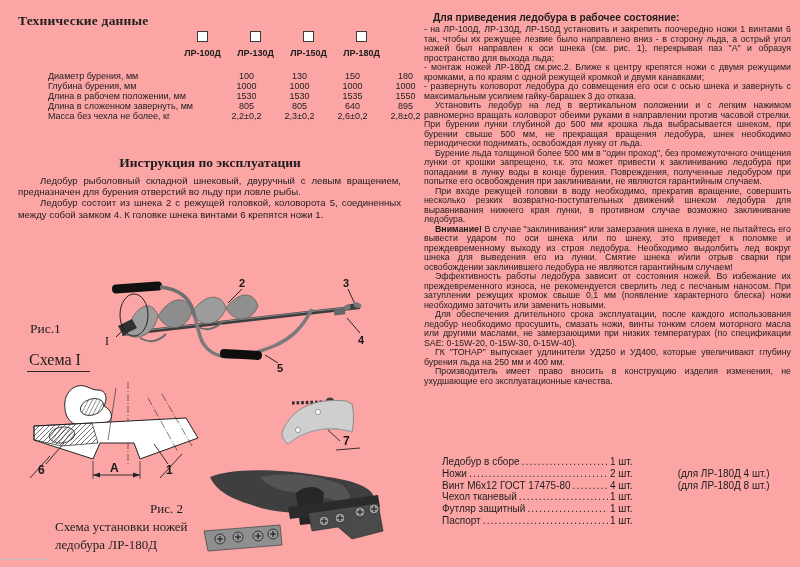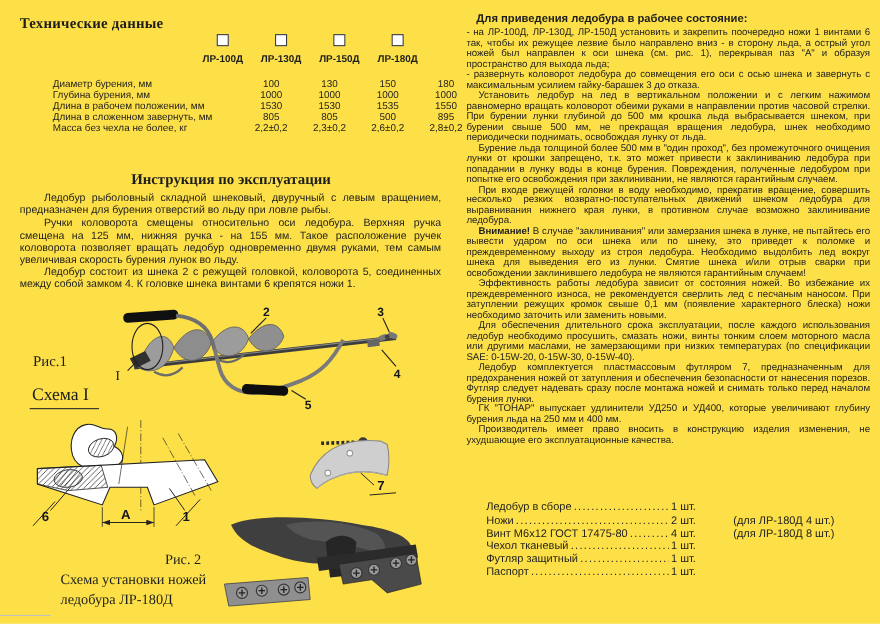--- a/index.html
+++ b/index.html
@@ -1,18 +1,18 @@
 <!DOCTYPE html>
 <html><head>
 <meta charset="utf-8">
 <style>
   html,body{margin:0;padding:0;}
   body{width:800px;height:567px;position:relative;overflow:hidden;background:#ffffff;
        font-family:"Liberation Sans",sans-serif;color:#1d1d1d;}
-  #page{position:absolute;inset:0;background:#fde047;}
+  #page{position:absolute;inset:0;background:#fca5a5;}
   .abs{position:absolute;}
   .serif{font-family:"Liberation Serif",serif;}
 
   
   #tech-title{left:18px;top:13px;font:bold 13.5px "Liberation Serif",serif;letter-spacing:.2px;}
   #tech-table{left:4px;top:29px;width:390px;}
   .t-row{display:grid;grid-template-columns:172px 53px 53px 53px 53px;align-items:center;}
   .t-row.cbrow{height:16px;}
   .t-row.hdrow{height:15px;}
   .t-val{text-align:center;font-size:9px;}
@@ -40,21 +40,21 @@
   #right-title{font-weight:bold;font-size:10.2px;text-indent:9px;margin:0 0 2px 0;}
   .rp{margin:0;font-size:8.8px;line-height:9.5px;text-align:justify;text-indent:11px;}
   .rp.nb{text-indent:0;}
   #kit{left:442px;top:456px;width:352px;}
   #kit-title{font-weight:bold;font-size:11.5px;margin:0 0 7px 0;}
   .kit-row{display:flex;align-items:baseline;font-size:10px;line-height:11.8px;}
   .kleft{width:168px;display:flex;align-items:flex-end;}
   .kname{white-space:nowrap;}
   .kdots{flex:1;overflow:hidden;white-space:nowrap;letter-spacing:1.2px;margin:0 2px;}
   .kqty{white-space:nowrap;}
-  .knote{margin-left:2px;white-space:nowrap;padding-left:32px;}
+  .knote{margin-left:13px;white-space:nowrap;padding-left:32px;}
 
   
   .co{font:bold 11px "Liberation Sans",sans-serif;fill:#161616;}
   .co2{font:bold 12px "Liberation Sans",sans-serif;fill:#161616;}
   .coI{font:12px "Liberation Serif",serif;fill:#161616;}
 
   .edge-artifact{background:#c2c2c2;}
 </style>
 </head>
 <body>
@@ -97,38 +97,37 @@
           <div class="t-lbl">Длина в рабочем положении, мм</div>
           <div class="t-val">1530</div>
           <div class="t-val">1530</div>
           <div class="t-val">1535</div>
           <div class="t-val">1550</div>
         </div>
         <div class="t-row">
           <div class="t-lbl">Длина в сложенном завернуть, мм</div>
           <div class="t-val">805</div>
           <div class="t-val">805</div>
-          <div class="t-val">500</div>
+          <div class="t-val">640</div>
           <div class="t-val">895</div>
         </div>
         <div class="t-row">
           <div class="t-lbl">Масса без чехла не более, кг</div>
           <div class="t-val">2,2±0,2</div>
           <div class="t-val">2,3±0,2</div>
           <div class="t-val">2,6±0,2</div>
           <div class="t-val">2,8±0,2</div>
         </div>
       </div>
     </div>
 
   <div class="abs" id="instr-title">Инструкция по эксплуатации</div>
 
   <div class="abs" id="left-paras">
       <p class="lp">Ледобур рыболовный складной шнековый, двуручный с левым вращением, предназначен для бурения отверстий во льду при ловле рыбы.</p>
-      <p class="lp">Ручки коловорота смещены относительно оси ледобура. Верхняя ручка смещена на 125 мм, нижняя ручка - на 155 мм. Такое расположение ручек коловорота позволяет вращать ледобур одновременно двумя руками, тем самым увеличивая скорость бурения лунок во льду.</p>
       <p class="lp">Ледобур состоит из шнека 2 с режущей головкой, коловорота 5, соединенных между собой замком 4. К головке шнека винтами 6 крепятся ножи 1.</p>
     </div>
 
   <svg class="abs" style="left:96px;top:276px;" width="314" height="124" viewBox="0 0 314 124">
 
     <line x1="26" y1="58" x2="264" y2="31" stroke="#3d3d3d" stroke-width="4"></line>
     <line x1="26" y1="57" x2="264" y2="30" stroke="#8a8a8a" stroke-width="1"></line>
 
     <g>
       <path d="M30,58 C38,28 56,22 62,40 C58,58 42,66 30,58 Z" fill="#9c9c9c" stroke="#5e5e5e" stroke-width="0.8"></path>
@@ -248,28 +247,28 @@
   </svg>
 
   <div class="abs fig2cap" id="fig2-cap1">Рис. 2</div>
   <div class="abs fig2cap" id="fig2-cap2">Схема установки ножей</div>
   <div class="abs fig2cap" id="fig2-cap3">ледобура ЛР-180Д</div>
 
   <div class="abs" id="right-col">
     <p id="right-title">Для приведения ледобура в рабочее состояние:</p>
     <div id="right-paras">
         <p class="rp nb">- на ЛР-100Д, ЛР-130Д, ЛР-150Д установить и закрепить поочередно ножи 1 винтами 6 так, чтобы их режущее лезвие было направлено вниз - в сторону льда, а острый угол ножей был направлен к оси шнека (см. рис. 1), перекрывая паз "А" и образуя пространство для выхода льда;</p>
+        <p class="rp nb">-   монтаж ножей ЛР-180Д см.рис.2. Ближе к центру крепятся ножи с двумя режущими кромками, а по краям с одной режущей кромкой и двумя канавками;</p>
         <p class="rp nb">-  развернуть коловорот ледобура до совмещения его оси с осью шнека и завернуть с максимальным усилием гайку-барашек 3 до отказа.</p>
         <p class="rp">Установить ледобур на лед в вертикальном положении и с легким нажимом равномерно вращать коловорот обеими руками в направлении против часовой стрелки. При бурении лунки глубиной до 500 мм крошка льда выбрасывается шнеком, при бурении свыше 500 мм, не прекращая вращения ледобура, шнек необходимо периодически поднимать, освобождая лунку от льда.</p>
         <p class="rp">Бурение льда толщиной более 500 мм в "один проход", без промежуточного очищения лунки от крошки запрещено, т.к. это может привести к заклиниванию ледобура при попадании в лунку воды в конце бурения. Повреждения, полученные ледобуром при попытке его освобождения при заклинивании, не являются гарантийным случаем.</p>
         <p class="rp">При входе режущей головки в воду необходимо, прекратив вращение, совершить несколько резких возвратно-поступательных движений шнеком ледобура для выравнивания нижнего края лунки, в противном случае возможно заклинивание ледобура.</p>
         <p class="rp"><b>Внимание!</b> В случае "заклинивания" или замерзания шнека в лунке, не пытайтесь его вывести ударом по оси шнека или по шнеку, это приведет к поломке и преждевременному выходу из строя ледобура. Необходимо выдолбить лед вокруг шнека для выведения его из лунки. Смятие шнека и/или отрыв сварки при освобождении заклинившего ледобура не являются гарантийным случаем!</p>
         <p class="rp">Эффективность работы ледобура зависит от состояния ножей. Во избежание их преждевременного износа, не рекомендуется сверлить лед с песчаным наносом. При затуплении режущих кромок свыше 0,1 мм (появление характерного блеска) ножи необходимо заточить или заменить новыми.</p>
         <p class="rp">Для обеспечения длительного срока эксплуатации, после каждого использования ледобур необходимо просушить, смазать ножи, винты тонким слоем моторного масла или другими маслами, не замерзающими при низких температурах (по спецификации SAE: 0-15W-20, 0-15W-30, 0-15W-40).</p>
-        <p class="rp">Ледобур комплектуется пластмассовым футляром 7, предназначенным для предохранения ножей от затупления и обеспечения безопасности от нанесения порезов. Футляр следует надевать сразу после монтажа ножей и снимать только перед началом бурения лунки.</p>
         <p class="rp">ГК "ТОНАР" выпускает удлинители УД250 и УД400, которые увеличивают глубину бурения льда на 250 мм и 400 мм.</p>
         <p class="rp">Производитель имеет право вносить в конструкцию изделия изменения, не ухудшающие его эксплуатационные качества.</p>
       </div>
   </div>
 
   <div class="abs" id="kit">
     <div id="kit-items">
         <div class="kit-row">
           <div class="kleft">
             <span class="kname">Ледобур в сборе</span>

